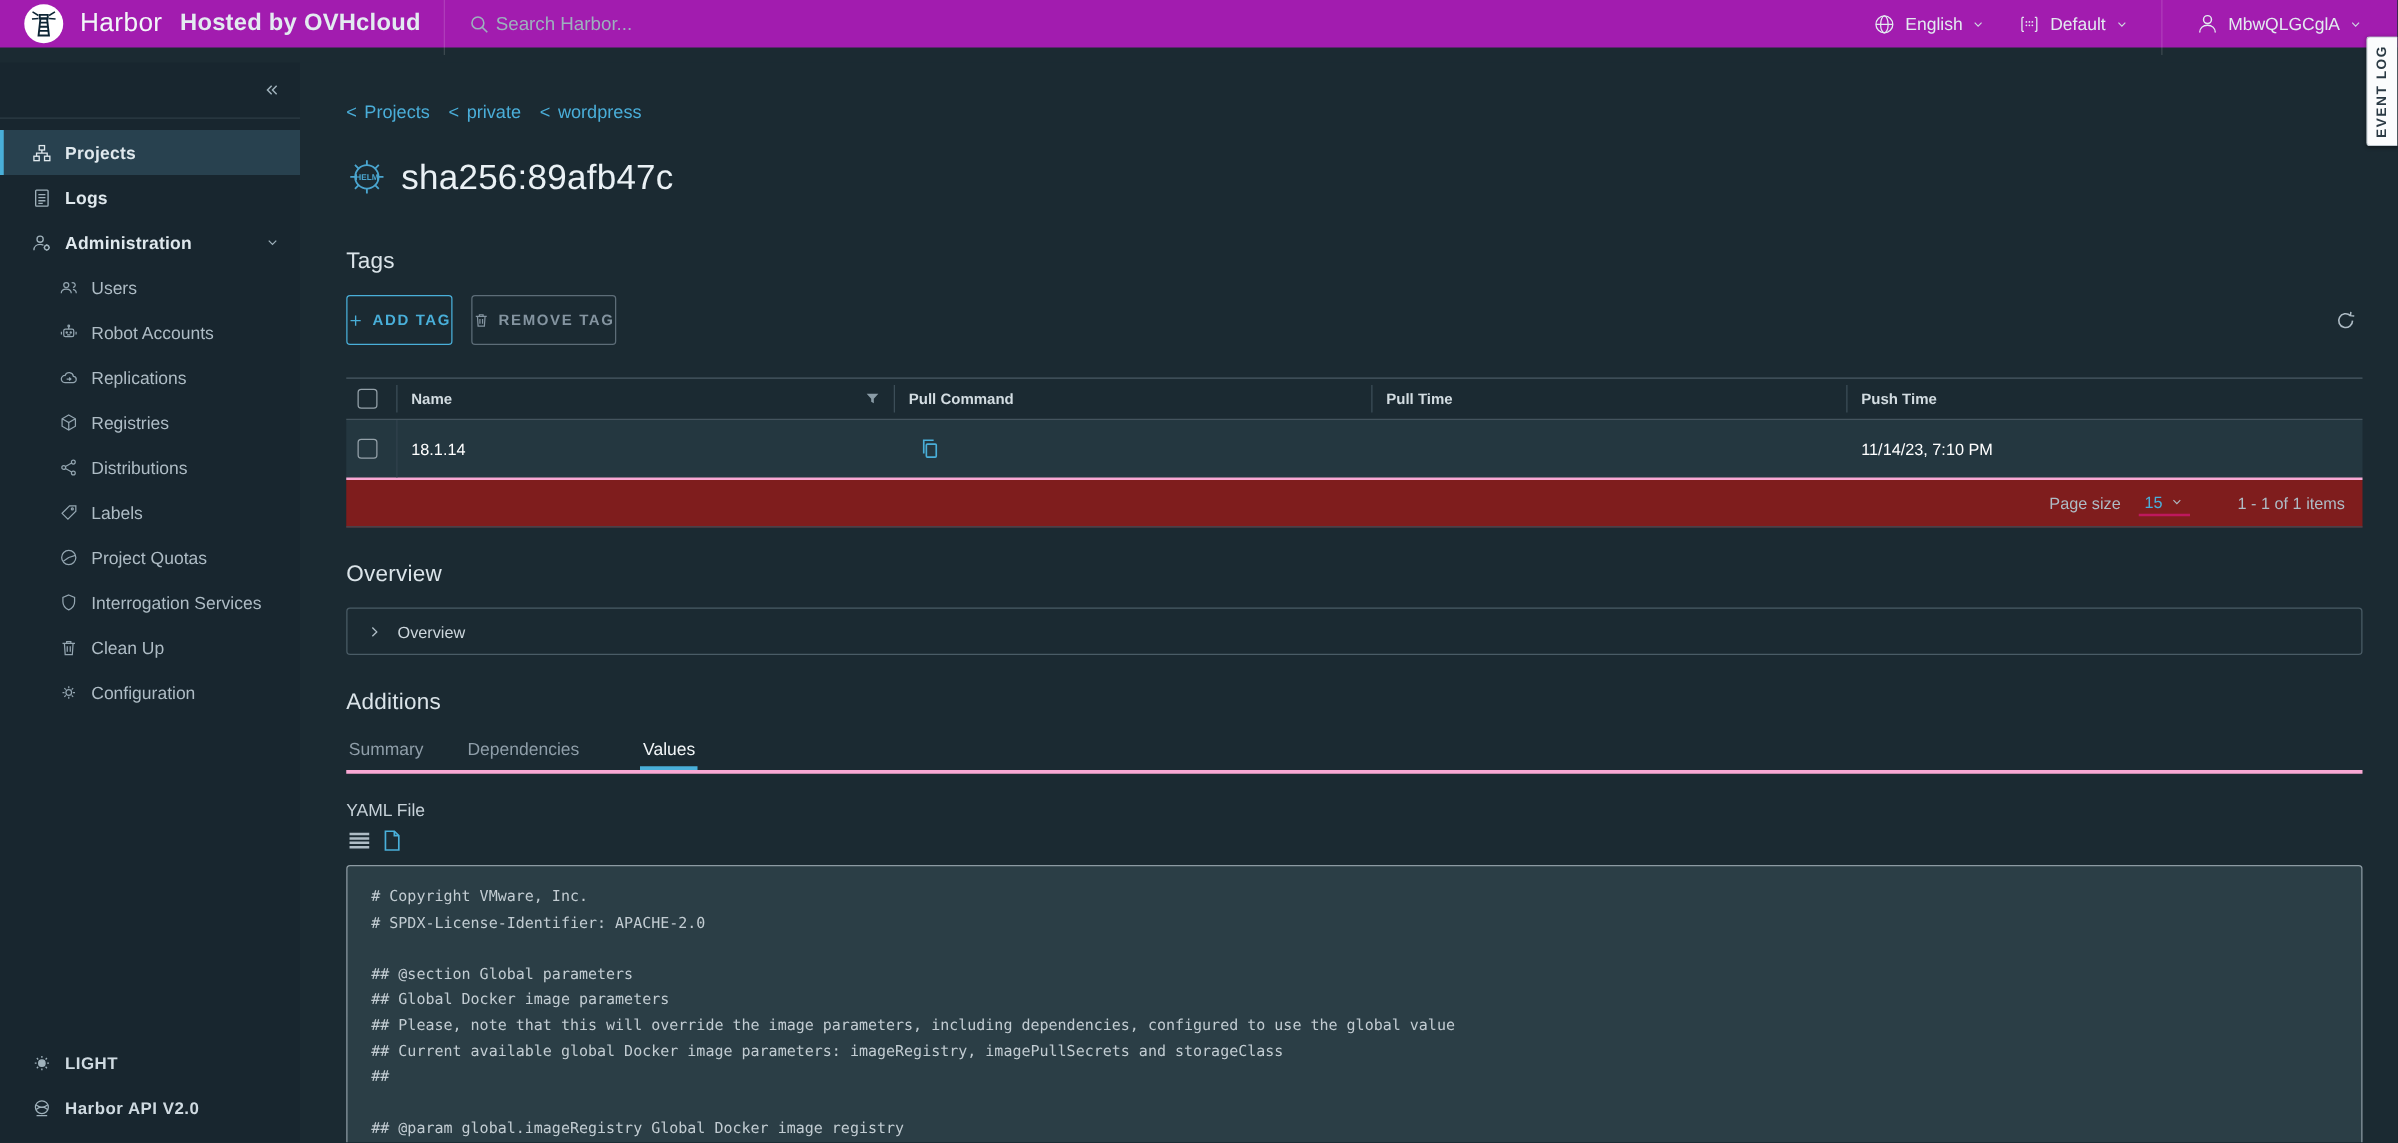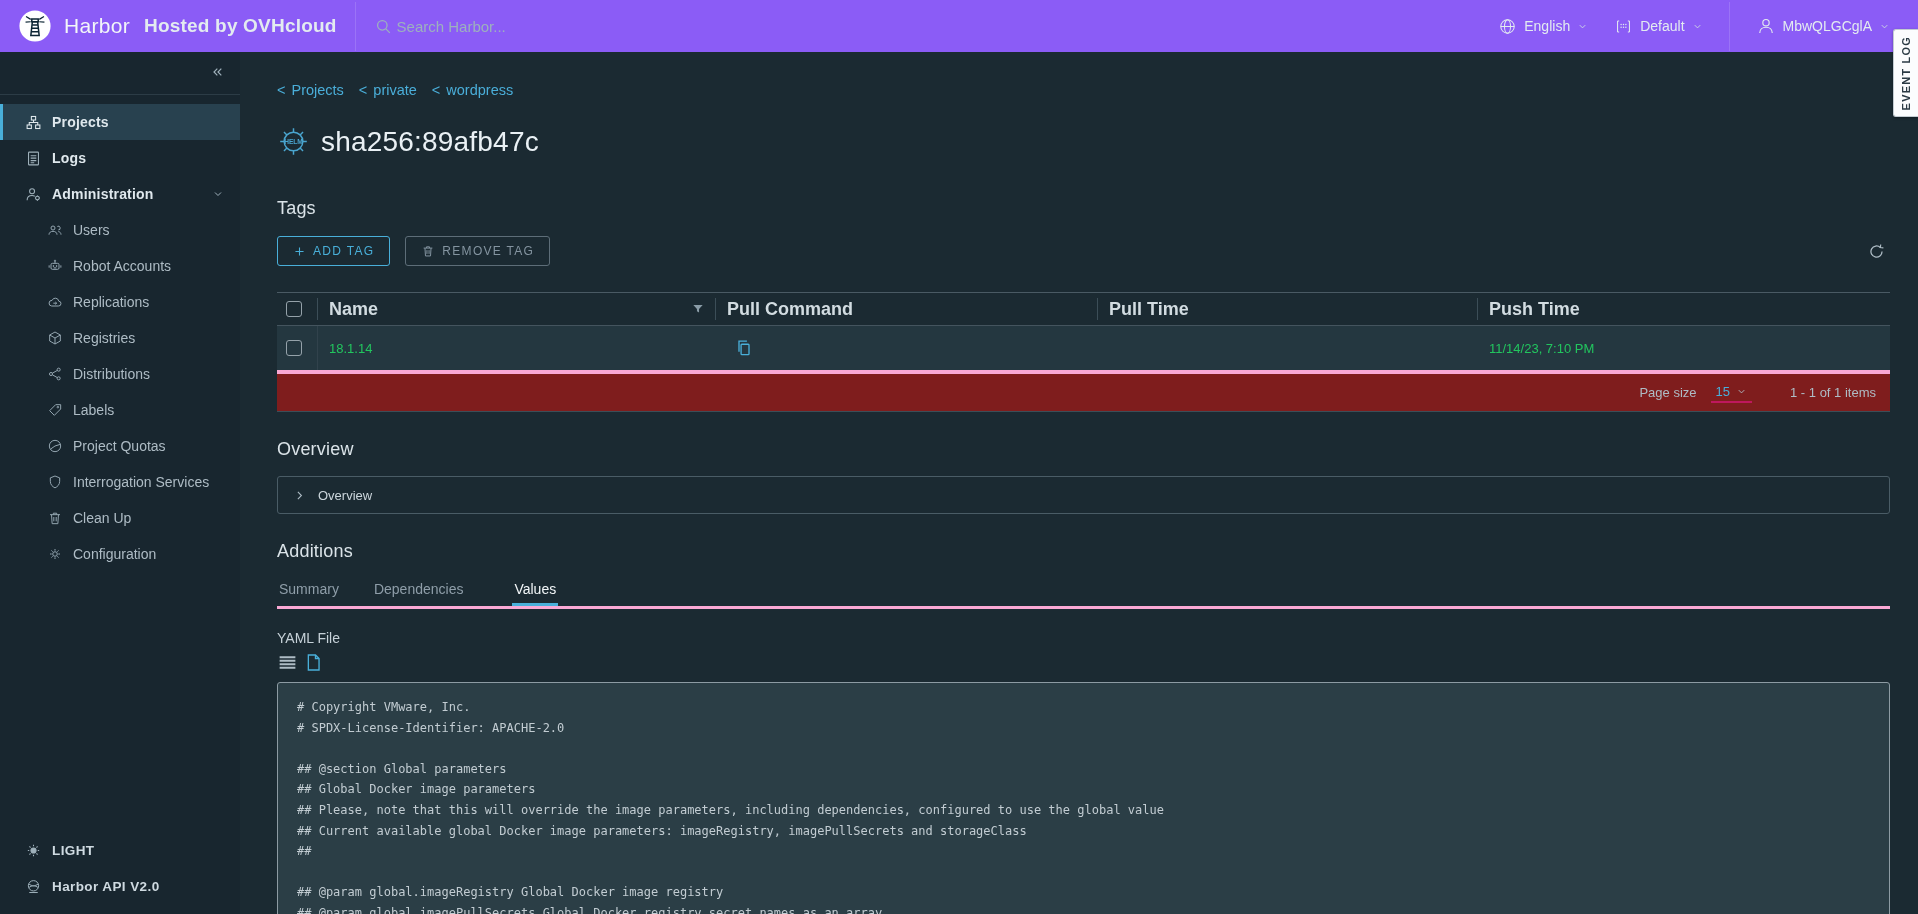--- a/index.html
+++ b/index.html
@@ -7,22 +7,22 @@
   body {
     background:#1b2a32;
     font-family:"Liberation Sans", sans-serif;
     color:#c6d1d8;
     position:relative;
   }
   svg { display:block; }
 
   
   .app-header {
-    position:absolute; top:0; left:0; right:0; height:52px;
-    background:#8b5cf6; display:flex; align-items:center;
+    position:absolute; top:0; left:0; right:0; height:38px;
+    background:#a21caf; display:flex; align-items:center;
     padding:0 28px 0 18px; z-index:5;
   }
   .logo-wrap { width:34px; height:34px; margin-right:12px; flex:none; }
   .brand { font-size:21px; color:#f2f6f8; font-weight:400; letter-spacing:.3px; }
   .subtitle { font-size:19px; color:#e3ebf0; font-weight:600; margin-left:14px; letter-spacing:.2px; }
   .hdr-vdiv { width:1px; height:49px; background:rgba(255,255,255,.14); margin:0 0 0 18px; }
   .search-bar { display:flex; align-items:center; margin-left:18px; gap:4px; flex:1; }
   .search-bar svg { flex:none; }
   .search-input {
     background:transparent; border:none; outline:none;
@@ -92,45 +92,45 @@
   .crumb { display:flex; gap:6px; color:#4aaed9; cursor:pointer; text-decoration:none; }
   .title-row { display:flex; align-items:center; gap:11px; margin-top:27px; }
   .helm-icon { color:#4aa5cf; flex:none; }
   .page-title { font-size:28px; font-weight:300; color:#eaf1f5; letter-spacing:.2px; }
 
   .section-h { font-size:18px; font-weight:400; color:#dbe4e9; letter-spacing:.2px; }
   .tags-h { margin-top:40px; }
 
   .toolbar { display:flex; align-items:center; margin-top:17px; }
   .btn {
-    height:30px; display:inline-flex; align-items:center; gap:7px;
-    padding:0 15px; border-radius:3px; background:transparent;
-    font-size:12px; font-weight:400; letter-spacing:1.3px;
+    height:40px; display:inline-flex; align-items:center; gap:7px;
+    padding:0 0; border-radius:3px; background:transparent;
+    font-size:12px; font-weight:700; letter-spacing:1.3px;
     font-family:"Liberation Sans", sans-serif; cursor:pointer;
   }
   .btn-add { border:1px solid #49afd9; color:#49afd9; margin-right:15px; }
   .btn-remove { border:1px solid #5d6d78; color:#8494a0; }
   .refresh-btn { margin-left:auto; margin-right:4px; color:#aebcc5; cursor:pointer; background:none; border:none; }
 
   
   .datagrid { margin-top:26px; }
   .dg-header, .dg-row {
     display:grid; grid-template-columns:40px 398px 382px 380px auto;
   }
   .dg-header {
     height:34px; border-top:1px solid #4a5a64; border-bottom:1px solid #44545e;
-    align-items:center; font-size:18px; font-weight:600; color:#d2dce1;
+    align-items:center; font-size:12px; font-weight:600; color:#d2dce1;
   }
   .dg-cell { position:relative; display:flex; align-items:center; height:100%; padding-left:12px; }
   .dg-header .dg-cell + .dg-cell::before {
     content:""; position:absolute; left:0; top:15%; height:70%; width:1px; background:#3c4e58;
   }
   .dg-row {
-    height:48px; background:#243740; border-bottom:4px solid #f9a8d4;
-    font-size:13px; color:#22c55e; align-items:center;
+    height:48px; background:#243740; border-bottom:2px solid #f9a8d4;
+    font-size:13px; color:#ffffff; align-items:center;
   }
   .dg-row .dg-cell-name::before {
     content:""; position:absolute; left:0; top:0; height:100%; width:1px; background:#31424c;
   }
   .cb {
     width:16px; height:16px; border:1px solid #95a2aa; border-radius:3px;
     background:transparent; margin-left:9px; cursor:pointer; flex:none;
   }
   .filter-icon { margin-left:auto; margin-right:10px; color:#8a9ca7; cursor:pointer; }
   .copy-icon { color:#49afd9; cursor:pointer; margin-left:7px; }

